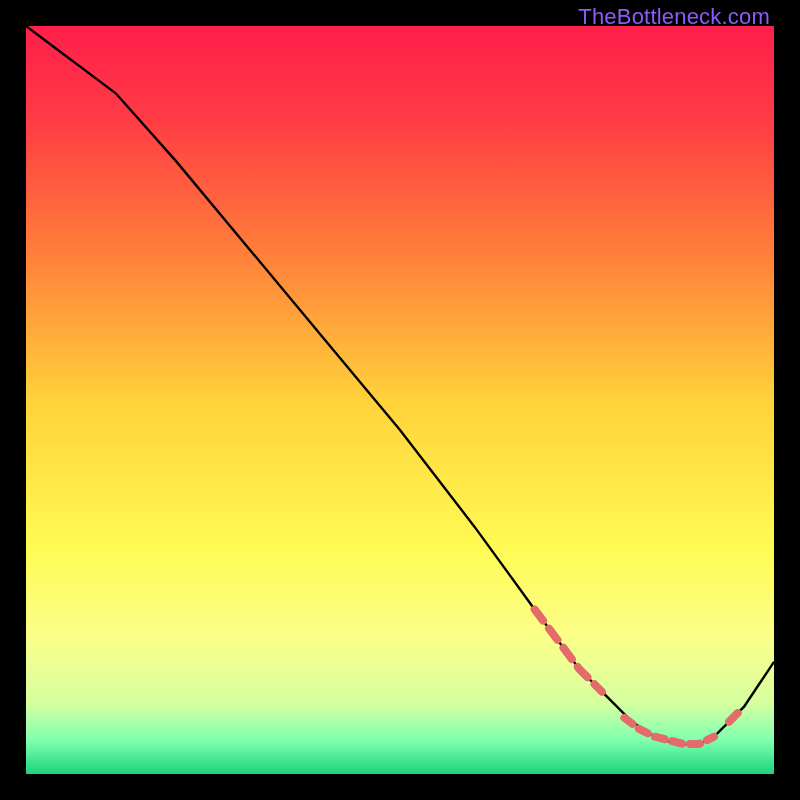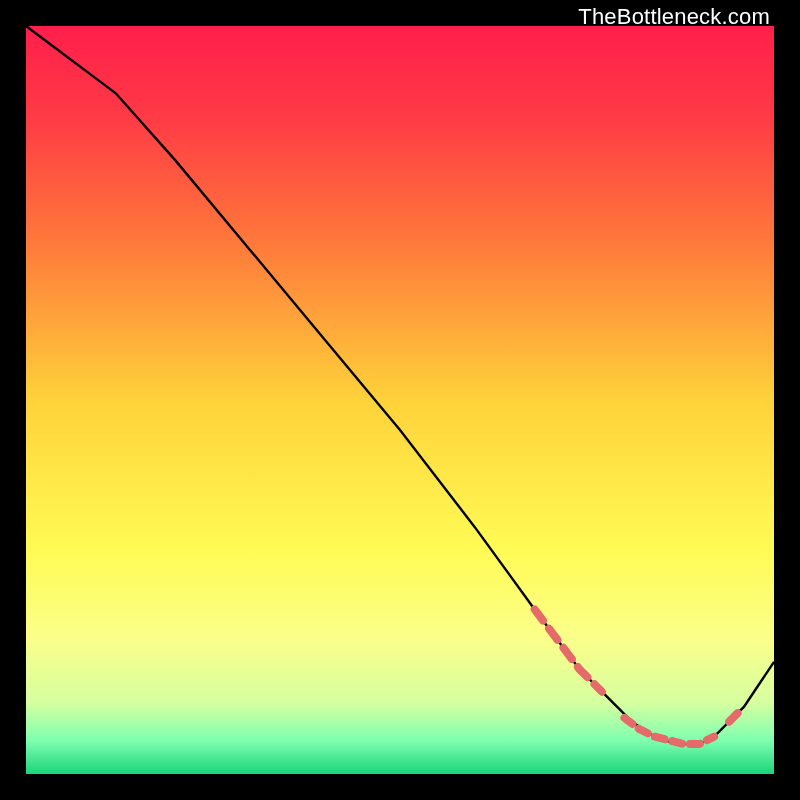--- a/index.html
+++ b/index.html
@@ -23,21 +23,21 @@
     position: absolute;
     left: 0;
     top: 0;
     width: 748px;
     height: 748px;
   }
   .watermark {
     position: absolute;
     top: 4px;
     right: 30px;
-    color: #ffffff;
+    color: #8b5cf6;
     font-size: 22px;
     font-weight: 500;
     letter-spacing: 0.2px;
   }
 </style>
 </head>
 <body>
 
 <div class="frame">
   <svg class="plot" viewBox="0 0 748 748" preserveAspectRatio="none">

